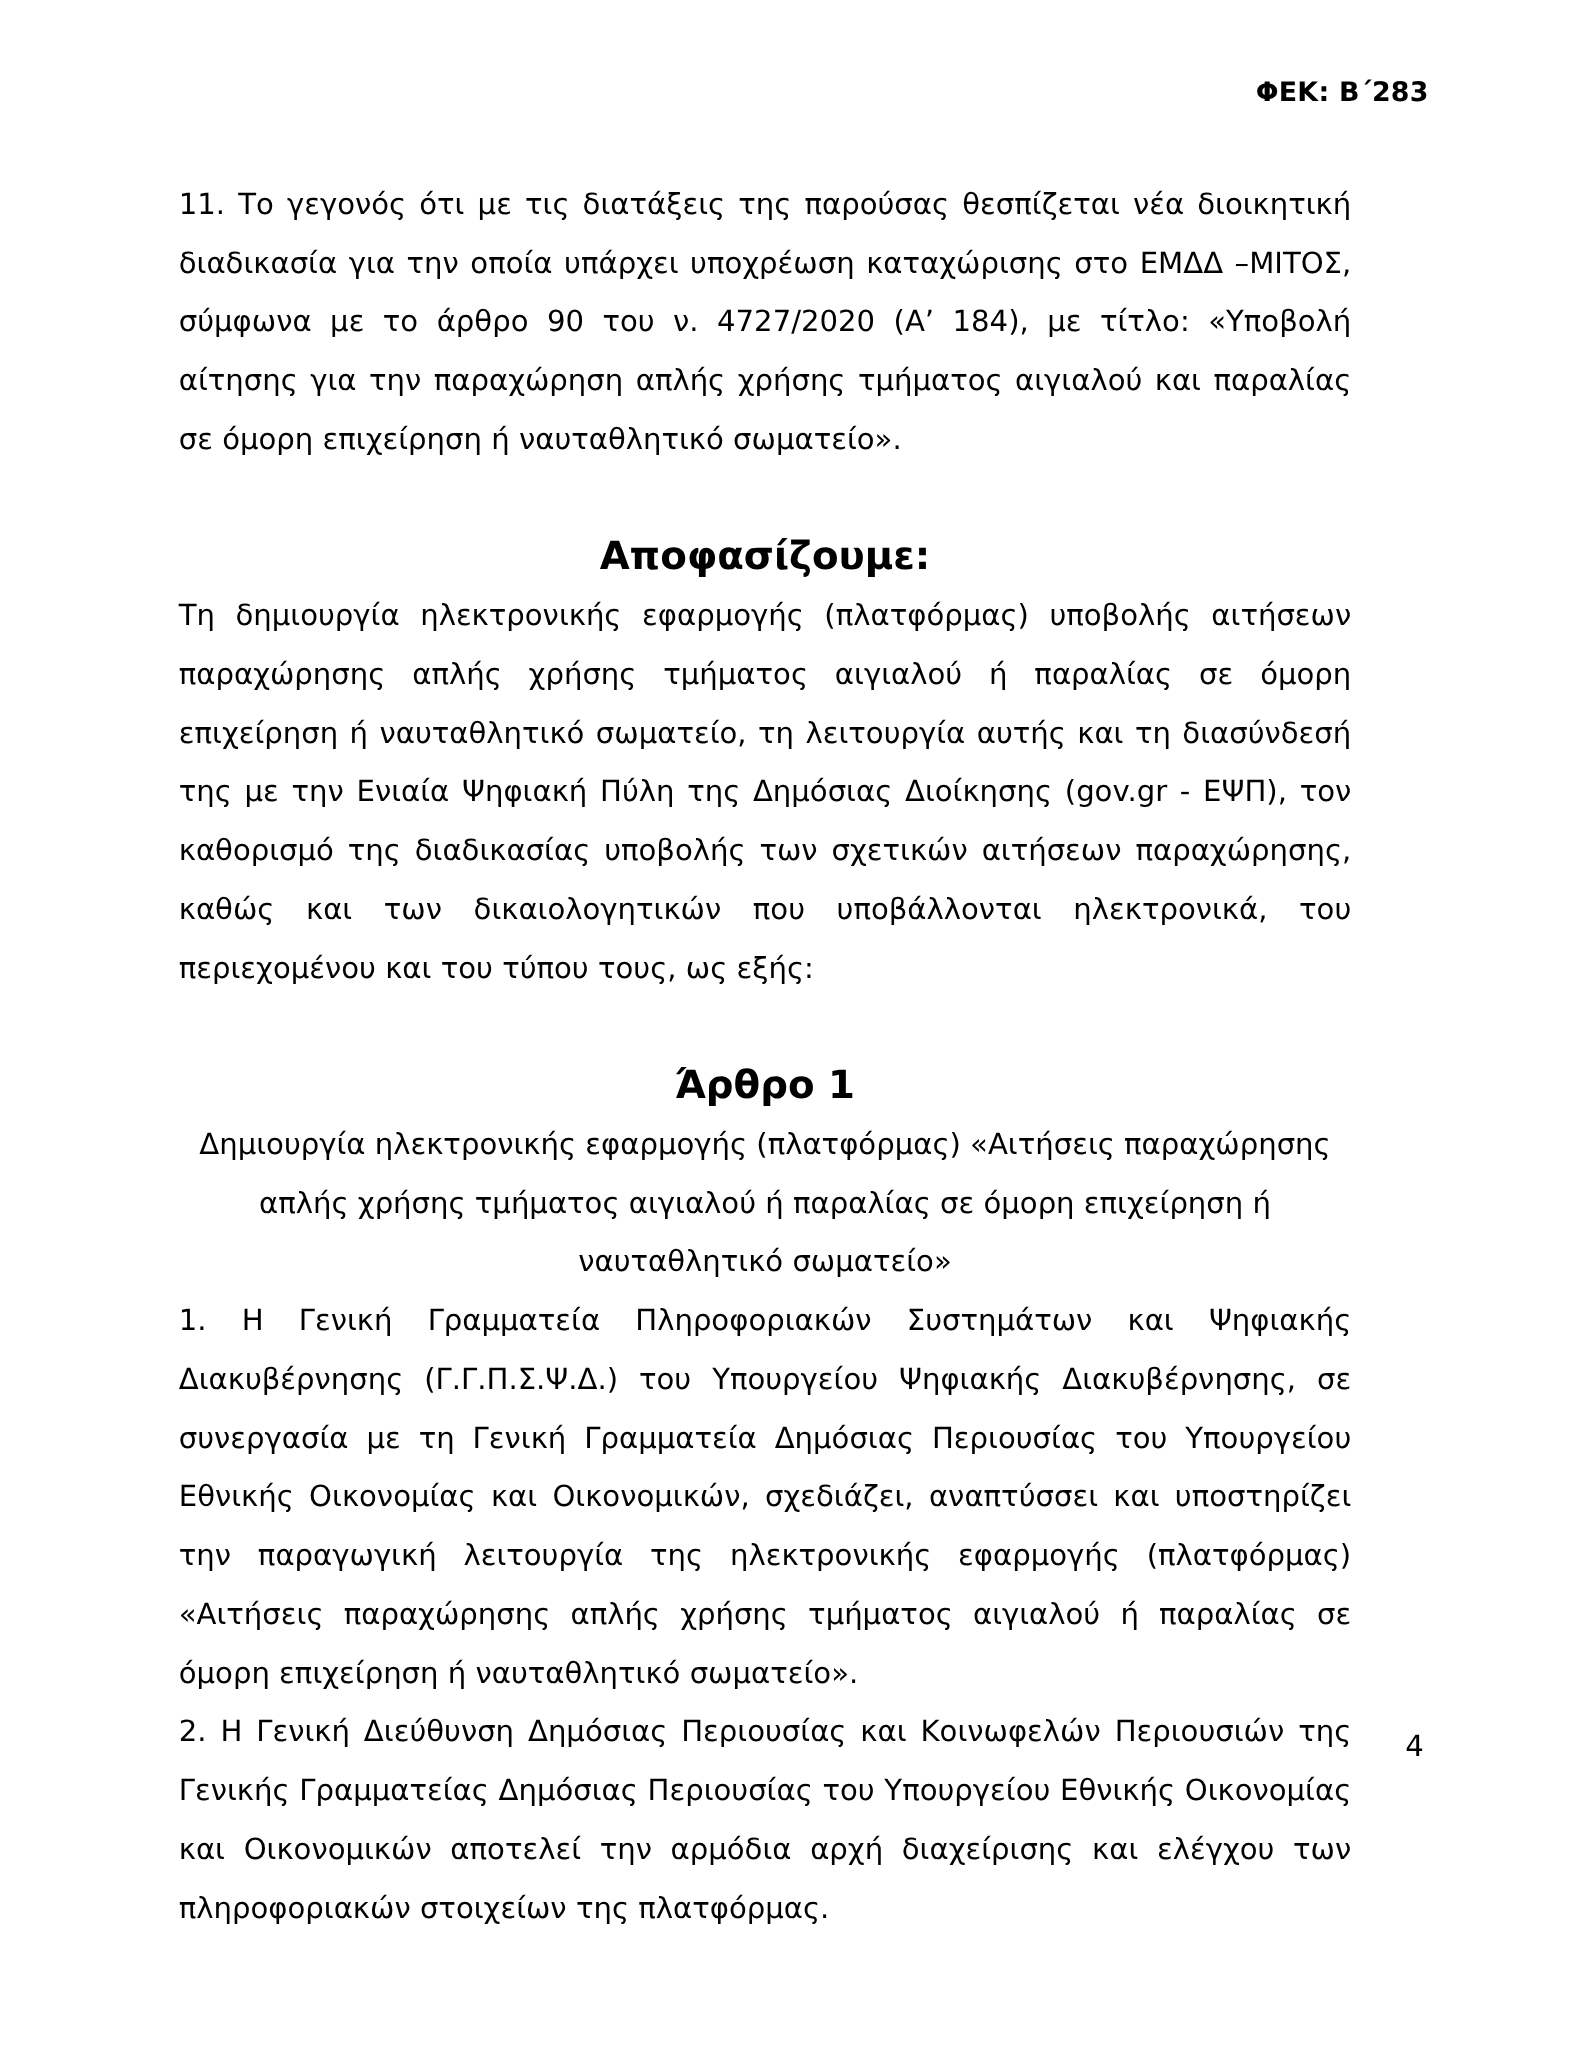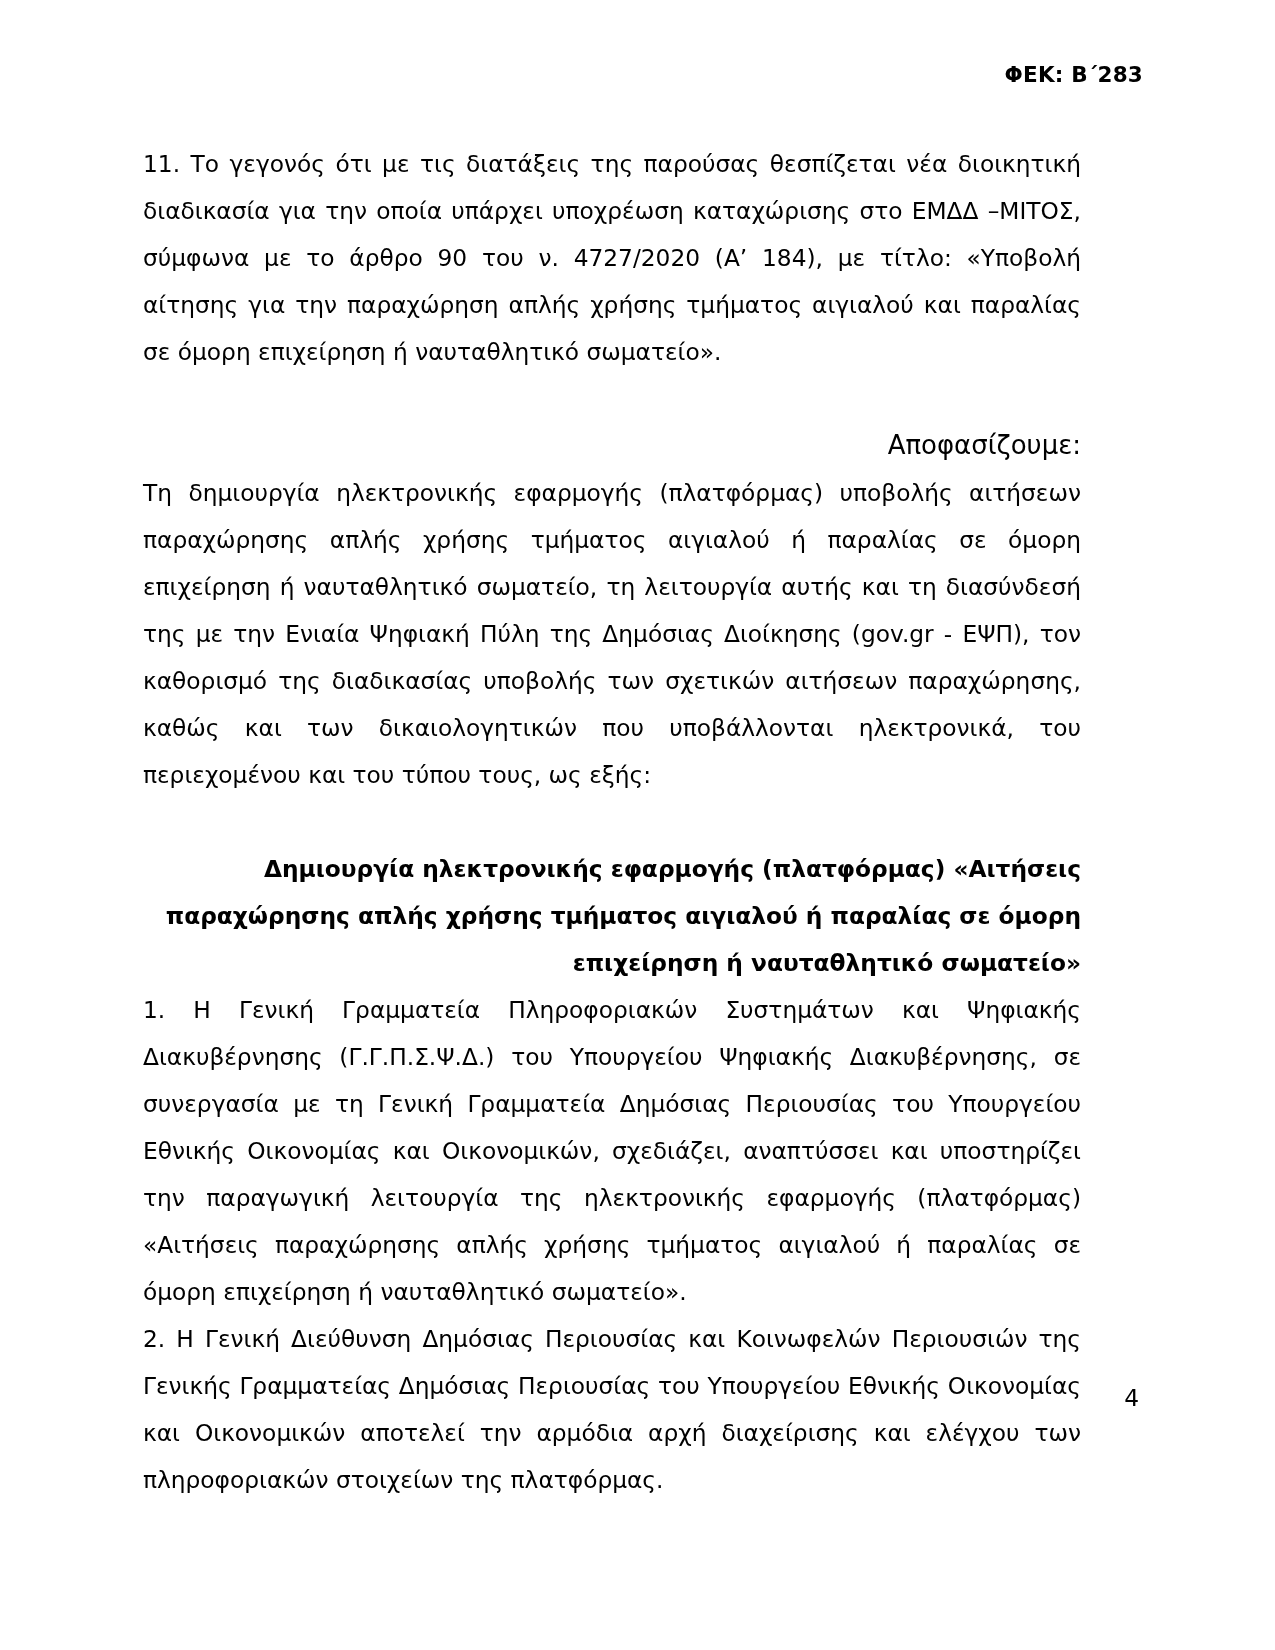--- a/index.html
+++ b/index.html
@@ -45,30 +45,30 @@
     font-size: 23.3px;
     line-height: 47px;
     text-align: justify;
     text-justify: inter-word;
     hyphens: none;
   }
   .body-text.last-line-natural {
     text-align-last: left;
   }
   .center-bold {
-    font-size: 26px;
+    font-size: 31px;
     line-height: 47px;
-    font-weight: normal;
-    text-align: right;
+    font-weight: bold;
+    text-align: center;
   }
   .heading-block {
     font-size: 23.3px;
     line-height: 47px;
-    font-weight: bold;
-    text-align: right;
+    font-weight: normal;
+    text-align: center;
   }
   .spacer-lg { height: 47px; }
   .page-number {
     position: absolute;
     right: 136px;
     bottom: 237px;
     font-size: 23.3px;
     line-height: 30px;
     text-align: right;
   }
@@ -86,20 +86,21 @@
     <p class="body-text last-line-natural">11. Το γεγονός ότι με τις διατάξεις της παρούσας θεσπίζεται νέα διοικητική διαδικασία για την οποία υπάρχει υποχρέωση καταχώρισης στο ΕΜΔΔ –ΜΙΤΟΣ, σύμφωνα με το άρθρο 90 του ν. 4727/2020 (Α’ 184), με τίτλο: «Υποβολή αίτησης για την παραχώρηση απλής χρήσης τμήματος αιγιαλού και παραλίας σε όμορη επιχείρηση ή ναυταθλητικό σωματείο».</p>
 
     <div class="spacer-lg"></div>
 
     <h2 class="center-bold">Αποφασίζουμε:</h2>
 
     <p class="body-text last-line-natural">Τη δημιουργία ηλεκτρονικής εφαρμογής (πλατφόρμας) υποβολής αιτήσεων παραχώρησης απλής χρήσης τμήματος αιγιαλού ή παραλίας σε όμορη επιχείρηση ή ναυταθλητικό σωματείο, τη λειτουργία αυτής και τη διασύνδεσή της με την Ενιαία Ψηφιακή Πύλη της Δημόσιας Διοίκησης (gov.gr - ΕΨΠ), τον καθορισμό της διαδικασίας υποβολής των σχετικών αιτήσεων παραχώρησης, καθώς και των δικαιολογητικών που υποβάλλονται ηλεκτρονικά, του περιεχομένου και του τύπου τους, ως εξής:</p>
 
     <div class="spacer-lg"></div>
 
+    <h2 class="center-bold">Άρθρο 1</h2>
 
     <h3 class="heading-block">Δημιουργία ηλεκτρονικής εφαρμογής (πλατφόρμας) «Αιτήσεις παραχώρησης απλής χρήσης τμήματος αιγιαλού ή παραλίας σε όμορη επιχείρηση ή ναυταθλητικό σωματείο»</h3>
 
     <p class="body-text last-line-natural">1. Η Γενική Γραμματεία Πληροφοριακών Συστημάτων και Ψηφιακής Διακυβέρνησης (Γ.Γ.Π.Σ.Ψ.Δ.) του Υπουργείου Ψηφιακής Διακυβέρνησης, σε συνεργασία με τη Γενική Γραμματεία Δημόσιας Περιουσίας του Υπουργείου Εθνικής Οικονομίας και Οικονομικών, σχεδιάζει, αναπτύσσει και υποστηρίζει την παραγωγική λειτουργία της ηλεκτρονικής εφαρμογής (πλατφόρμας) «Αιτήσεις παραχώρησης απλής χρήσης τμήματος αιγιαλού ή παραλίας σε όμορη επιχείρηση ή ναυταθλητικό σωματείο».</p>
 
     <p class="body-text last-line-natural">2. Η Γενική Διεύθυνση Δημόσιας Περιουσίας και Κοινωφελών Περιουσιών της Γενικής Γραμματείας Δημόσιας Περιουσίας του Υπουργείου Εθνικής Οικονομίας και Οικονομικών αποτελεί την αρμόδια αρχή διαχείρισης και ελέγχου των πληροφοριακών στοιχείων της πλατφόρμας.</p>
 
   </div>
 
   <div class="page-number">4</div>

